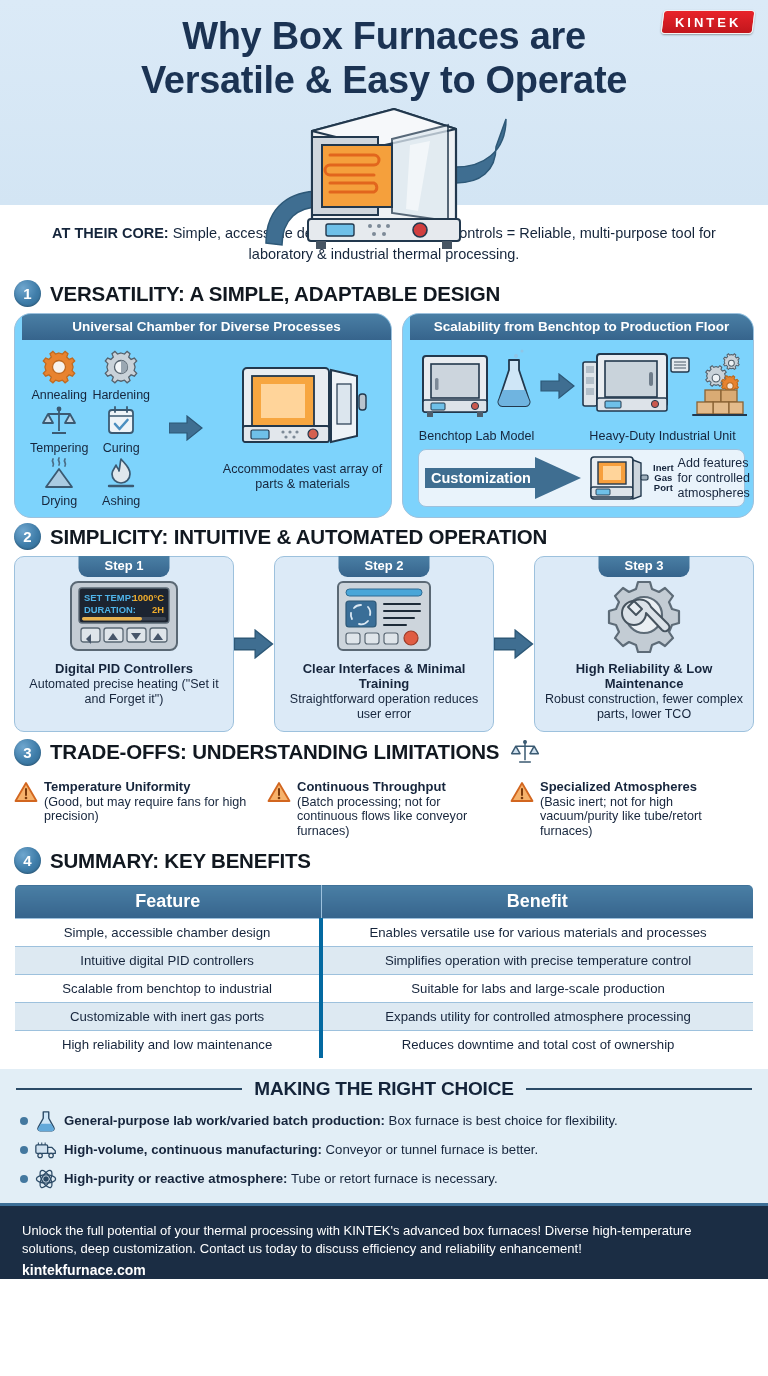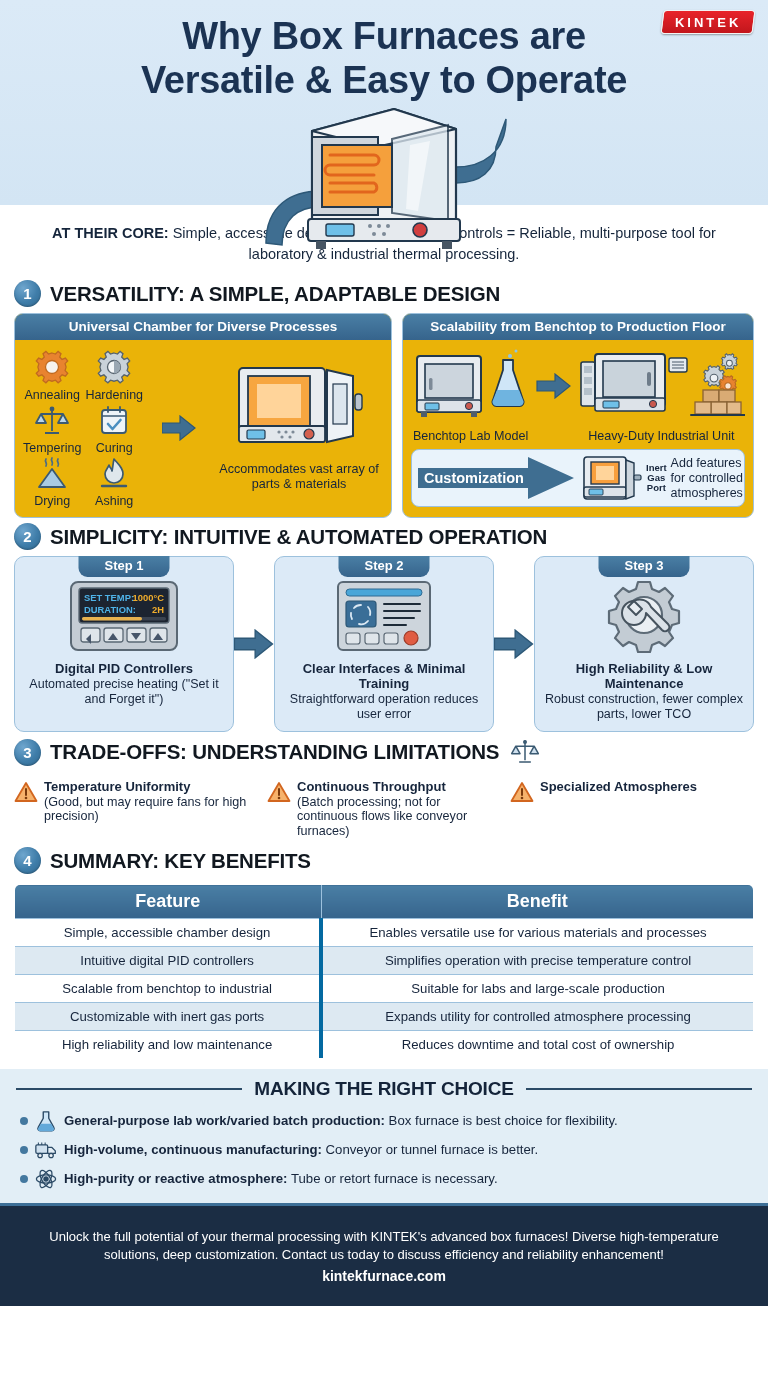--- a/index.html
+++ b/index.html
@@ -67,25 +67,26 @@
     color: #fff; font-size: 15px; font-weight: bold;
     display: flex; align-items: center; justify-content: center;
     flex: 0 0 auto;
     box-shadow: inset 0 -1px 2px rgba(0,0,0,.25);
   }
   .sec-title { font-size: 20.5px; font-weight: bold; letter-spacing: -0.2px; color: #111820; }
 
   
   .row { display: flex; gap: 10px; padding: 0 14px; }
   .panel {
-    background: #eab308;
+    background: #7dd3fc;
     border: 1.5px solid #9dc1dd;
-    border-radius: 9px;
+    border-radius: 17px;
     overflow: hidden;
     flex: 1 1 0;
+    padding-left: 7px;
   }
   .panel-head {
     background: linear-gradient(180deg,#4a7fa5 0%, #36648c 100%);
     color: #fff; font-weight: bold; font-size: 13.5px;
     text-align: center; padding: 5px 4px 6px;
   }
   .panel-body { padding: 8px 8px 9px; }
 
   
   .proc-wrap { display: flex; align-items: center; gap: 16px; }
@@ -163,22 +164,22 @@
   .choice-head { display: flex; align-items: center; gap: 12px; margin-bottom: 6px; }
   .choice-rule { flex: 1 1 auto; height: 2px; background: #2b4a66; }
   .choice-title { font-size: 19px; font-weight: bold; color: #14243a; letter-spacing: -0.2px; }
   .choice-item { display: flex; align-items: center; gap: 7px; padding: 3.5px 0 3.5px 4px; }
   .dot { width: 8px; height: 8px; border-radius: 50%; background: #43789f; flex: 0 0 auto; }
   .choice-txt { font-size: 13.2px; }
   .choice-txt b { font-weight: bold; }
 
   
   .footer {
-    background: #1b2d44; color: #fff; text-align: center;
-    padding: 22px 22px 12px; height: 100px;
+    background: #1b2d44; color: #fff; text-align: left;
+    padding: 16px 22px 12px; height: 73px;
   }
   .footer-text { font-size: 13px; line-height: 1.38; }
   .footer-url { font-size: 14px; font-weight: bold; margin-top: 4px; }
   .stripe { height: 3px; background: #3d6f97; }
 </style>
 </head>
 <body>
 
 <div class="page">
 
@@ -539,20 +540,21 @@
       </div>
     </div>
     <div class="to">
       <svg width="24" height="22" viewBox="0 0 24 22" style="flex:0 0 auto;margin-top:2px;">
         <path d="M12 2 L22.5 20 H1.5 Z" fill="#f6b26b" stroke="#d2661f" stroke-width="1.8" stroke-linejoin="round"></path>
         <path d="M12 8 v6" stroke="#7a3a0c" stroke-width="2" stroke-linecap="round"></path>
         <circle cx="12" cy="17" r="1.3" fill="#7a3a0c"></circle>
       </svg>
       <div class="to-txt">
         <span class="to-title">Specialized Atmospheres</span>
+        <span>(Basic inert; not for high vacuum/purity like tube/retort furnaces)</span>
       </div>
     </div>
   </div>
 
   <div class="sec-head" style="padding-top:8px;">
     <div class="badge">4</div>
     <div class="sec-title">SUMMARY: KEY BENEFITS</div>
   </div>
 
   <div class="tbl-wrap">

